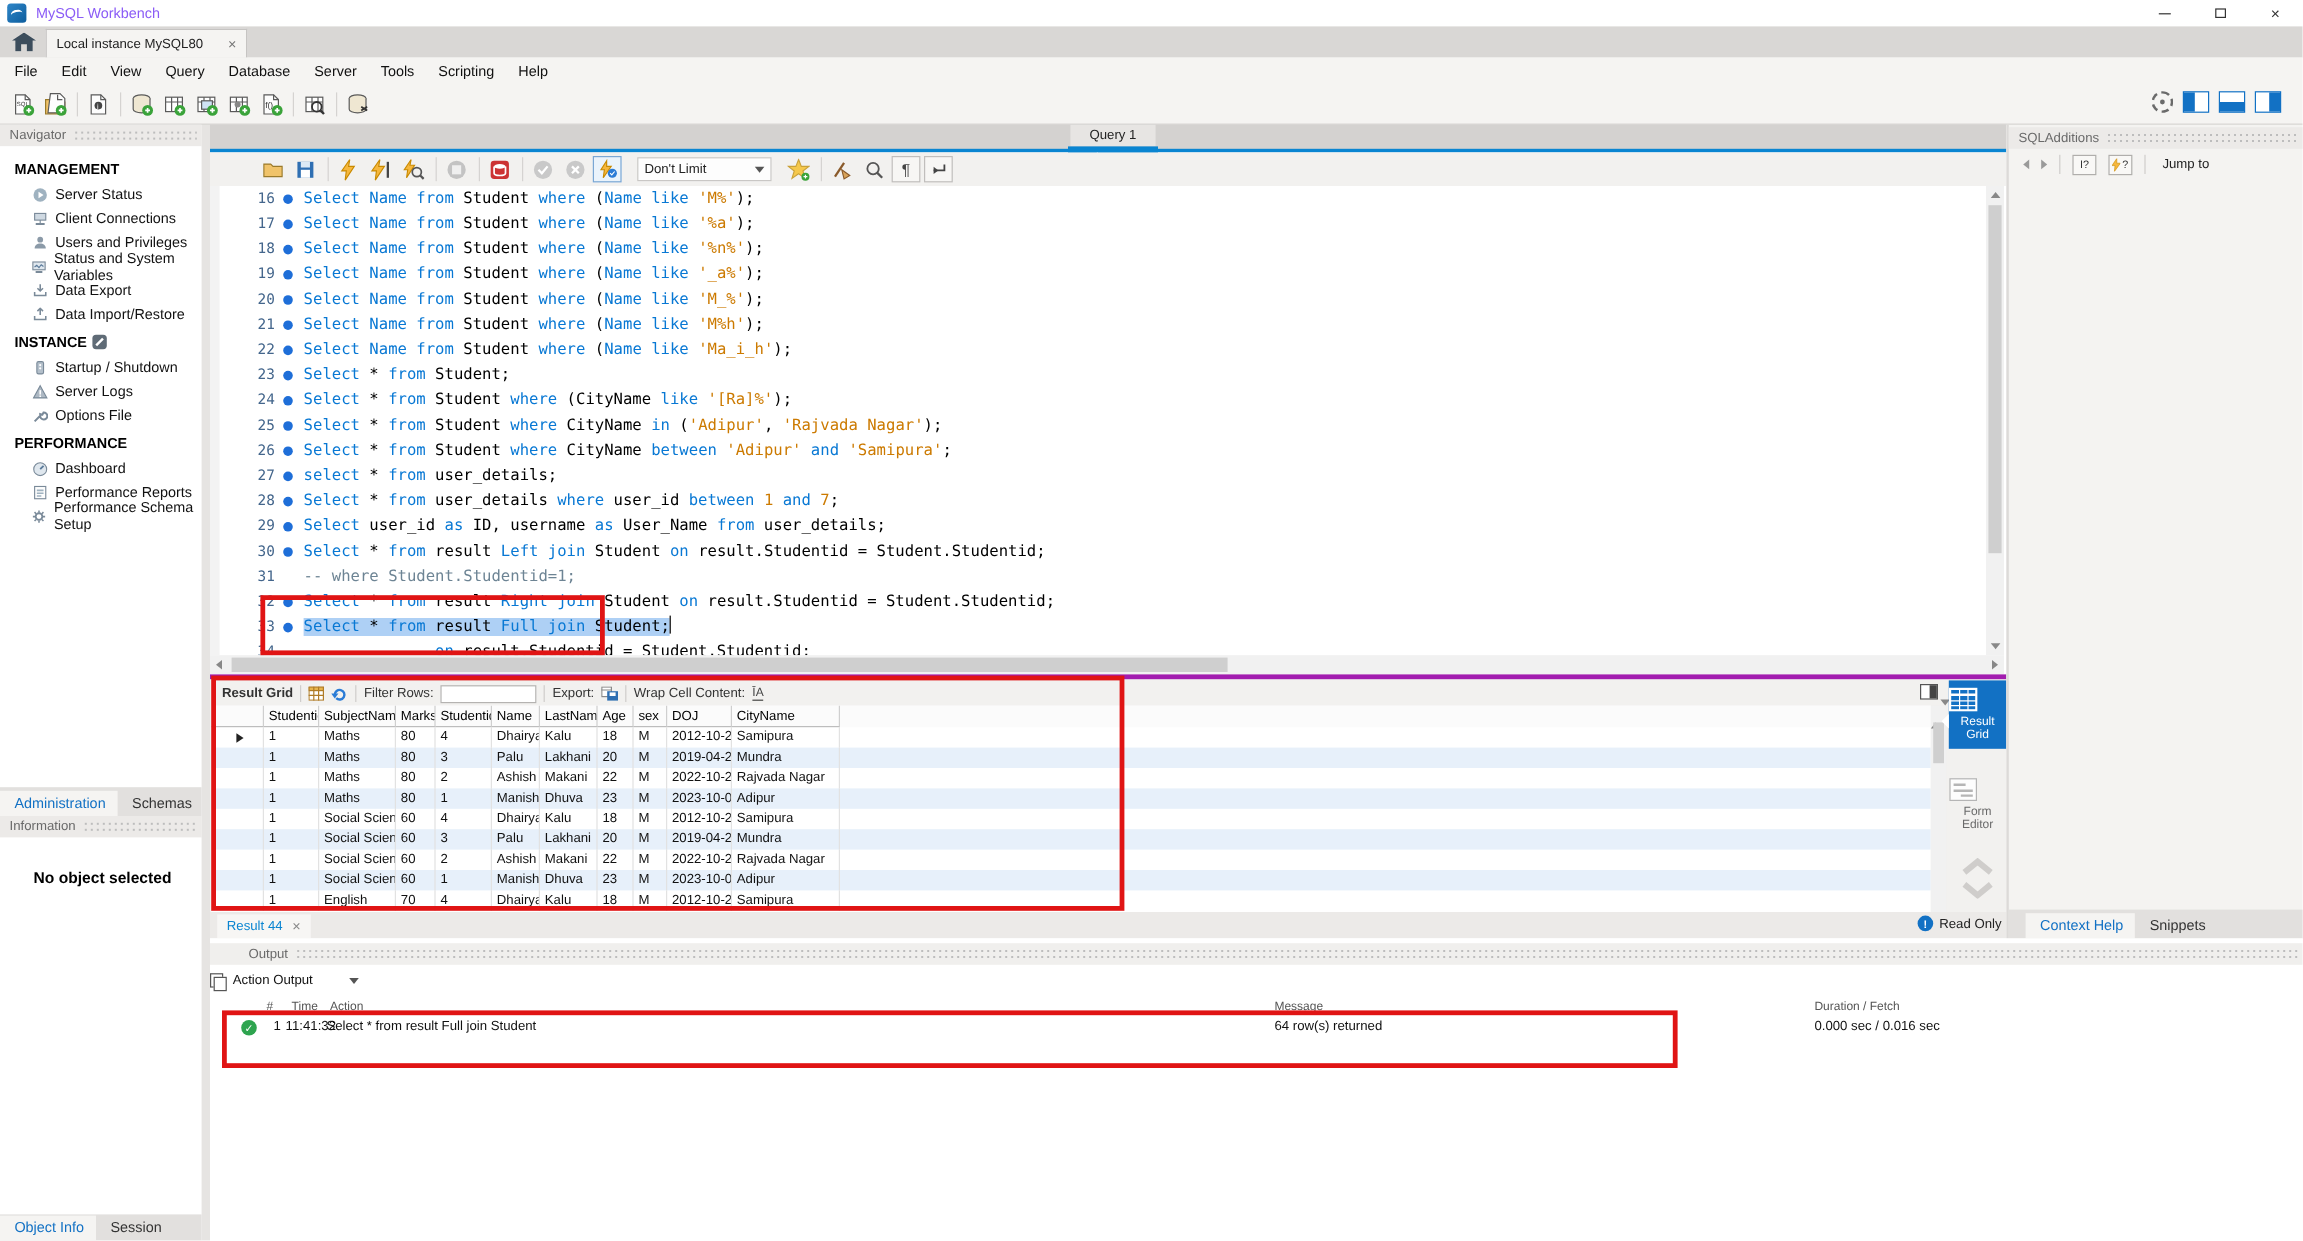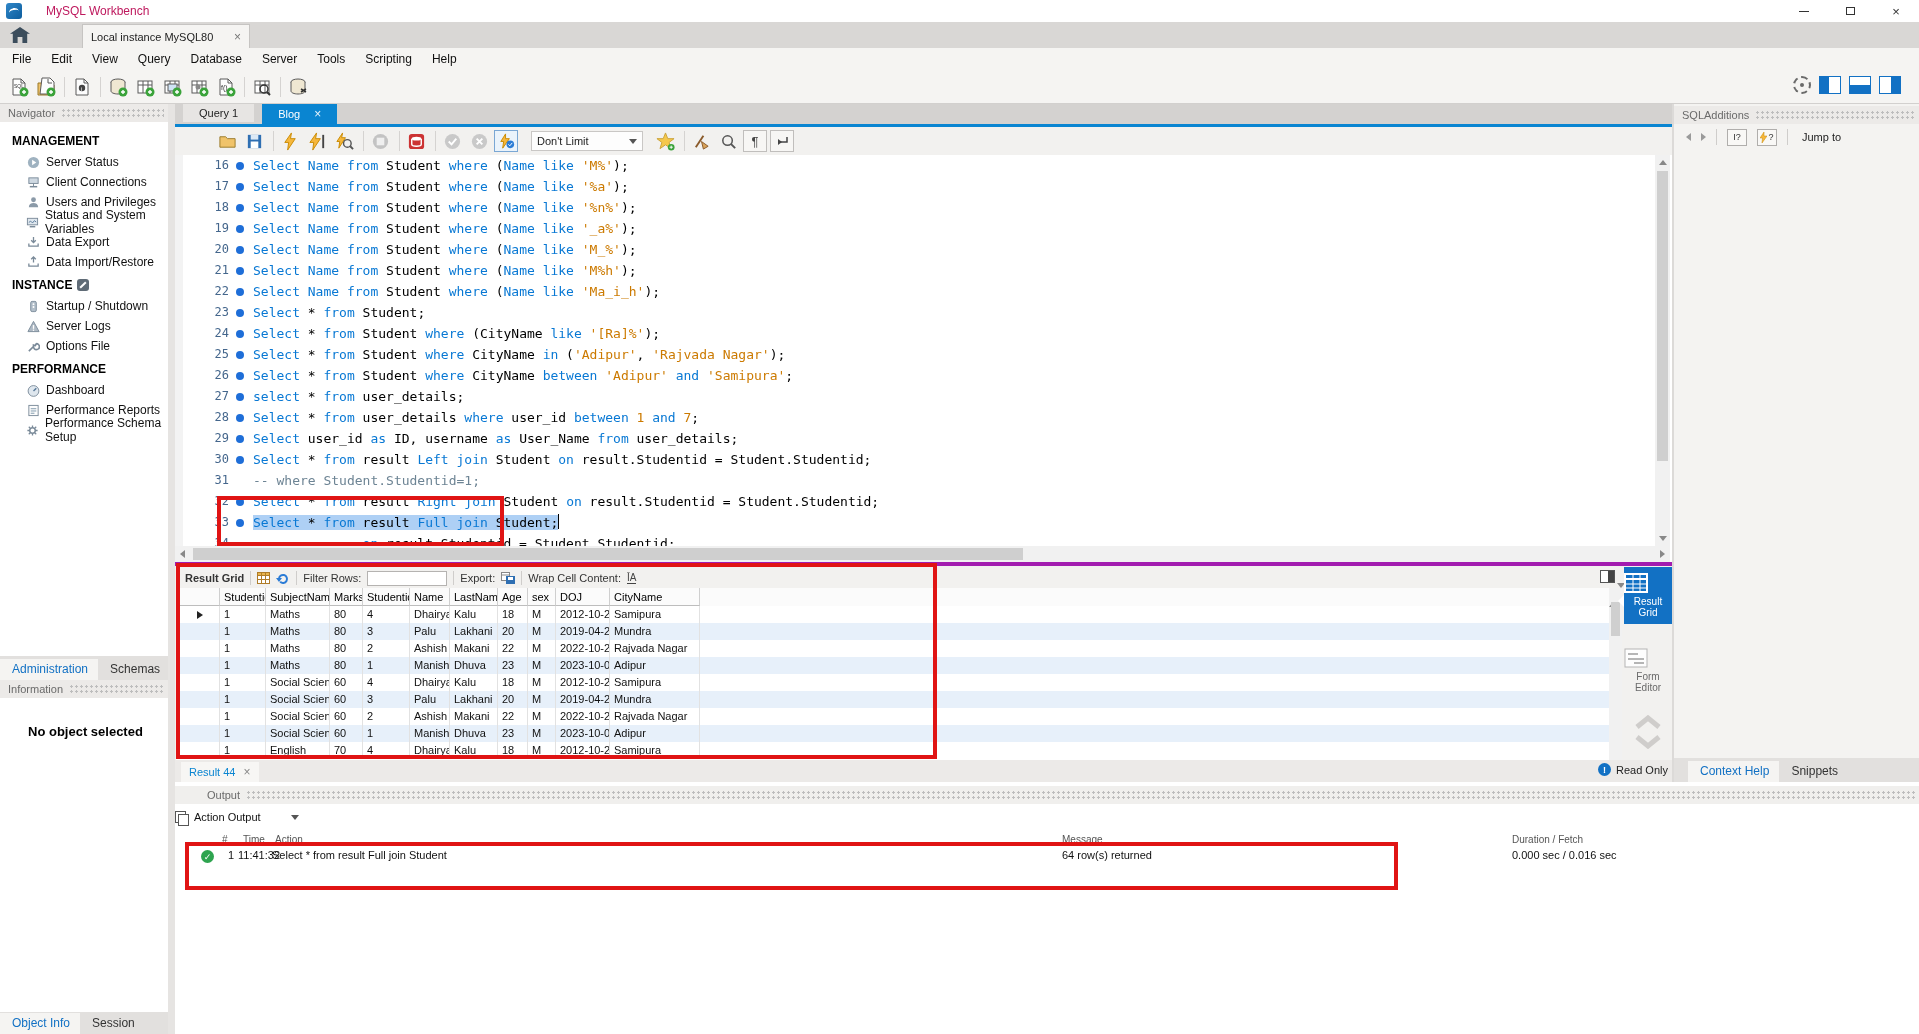--- a/index.html
+++ b/index.html
@@ -6,34 +6,34 @@
   html,body { background:#fff; }
   body { font-family:"Liberation Sans", sans-serif; }
   #app { position:relative; width:1919px; height:1034px; background:#ffffff; overflow:hidden; font-size:12px; color:#111; }
 
   
   #titlebar { position:absolute; left:0; top:0; width:1919px; height:22px; background:#ffffff; }
   #app-icon { position:absolute; left:6px; top:3px; width:16px; height:16px; border-radius:3px;
               background:linear-gradient(135deg,#2f86c8,#0d5d9d); }
   #app-icon::after { content:""; position:absolute; left:3px; top:5px; width:10px; height:6px;
               border-top:2px solid #fff; border-radius:50%; transform:rotate(-12deg); }
-  #app-title { position:absolute; left:30px; top:4px; font-size:12px; color:#be185d;margin-left:16px; }
+  #app-title { position:absolute; left:30px; top:4px; font-size:12px; color:#8b5cf6; }
   #win-controls { position:absolute; right:0; top:0; height:22px; display:flex; }
   .winbtn { width:46px; height:22px; display:flex; align-items:center; justify-content:center; color:#333; }
   .glyph-min { width:10px; height:1px; background:#333; display:inline-block; }
   .glyph-max { width:9px; height:8px; border:1px solid #333; display:inline-block; }
   .glyph-close { font-size:13px; line-height:1; }
 
   
   #tabstrip { position:absolute; left:0; top:22px; width:1919px; height:26px; background:#d9d7d5; }
   #home-btn { position:absolute; left:8px; top:4px; width:24px; height:19px; }
   #home-btn .house { width:20px; height:16px; margin:1px auto; background:#3c4d5c;
       clip-path:polygon(50% 0, 100% 42%, 86% 42%, 86% 100%, 62% 100%, 62% 62%, 38% 62%, 38% 100%, 14% 100%, 14% 42%, 0 42%); }
   #conn-tab { position:absolute; left:38px; top:2px; width:168px; height:24px; background:#f5f4f2;
-      border:1px solid #c6c4c2; border-bottom:none; display:flex; align-items:center; padding:0 8px;margin-left:44px; }
+      border:1px solid #c6c4c2; border-bottom:none; display:flex; align-items:center; padding:0 8px; }
   #conn-tab .lbl { font-size:11px; color:#222; flex:1; }
   #conn-tab .x { color:#777; font-size:12px; margin-left:6px; }
 
   
   #menubar { position:absolute; left:0; top:48px; width:1919px; height:22px; background:#f5f4f2; display:flex; align-items:center; padding-left:2px; }
   .menu-item { padding:3px 10px; font-size:12px; color:#111; }
 
   
   #toolbar { position:absolute; left:0; top:70px; width:1919px; height:34px; background:#f5f4f2;
       border-bottom:1px solid #d2d0ce; display:flex; align-items:center; padding-left:6px; }
@@ -64,21 +64,21 @@
   #info-header { position:absolute; left:0; top:576px; width:168px; }
   #info-body { position:absolute; left:0; top:594px; width:168px; height:314px; background:#fff; }
   #no-object { margin:26px 0 0 28px; font-size:13px; font-weight:bold; color:#000; }
   #footer-tabs { position:absolute; left:0; top:908px; width:168px; height:22px; background:#e2e0de; display:flex; align-items:flex-end; }
   .side-tab { font-size:12px; padding:3px 10px 4px 12px; color:#333; }
   .side-tab.active { background:#f5f4f2; color:#1271c4; }
 
   #splitter-v { position:absolute; left:168px; top:104px; width:7px; height:930px; background:#e6e4e2; }
 
   
-  #querytabs { position:absolute; left:175px; top:104px; width:1497px; height:21px; background:#d4d2d0; display:flex; align-items:flex-start; }
+  #querytabs { position:absolute; left:175px; top:104px; width:1497px; height:21px; background:#d4d2d0; display:flex; align-items:center;flex-direction:column; }
   .qtab { font-size:11px; padding:3px 16px; margin-left:8px; background:#e7e5e3; color:#222; }
   .qtab.active { background:#0a85d1; color:#fff; display:flex; align-items:center; gap:14px; }
   .qtab .x { color:#e8f4fc; font-size:12px; }
   #blue-underline { position:absolute; left:175px; top:124px; width:1497px; height:3px; background:#0a85d1; }
 
   
   #ed-toolbar { position:absolute; left:175px; top:127px; width:1497px; height:28px; background:#f2f1ef; display:flex; align-items:center; padding-left:40px; }
   .ed-ico { width:24px; height:22px; display:flex; align-items:center; justify-content:center; margin-right:3px; }
   .boxed { border:1px solid #7aa7d4; background:#eaf3fb; }
   .boxed-gray { border:1px solid #c0bebc; background:#f7f6f4; }

